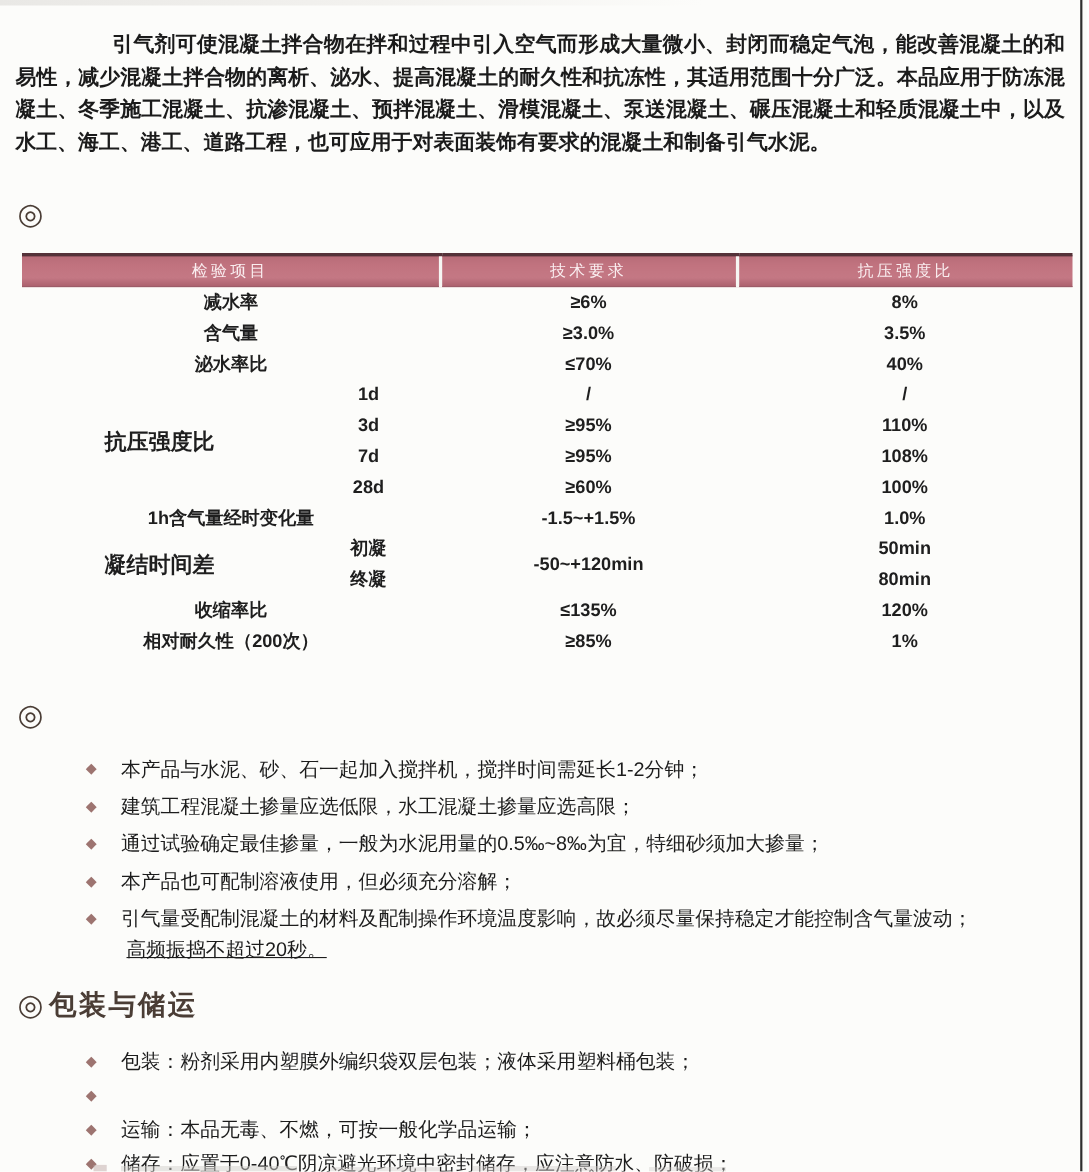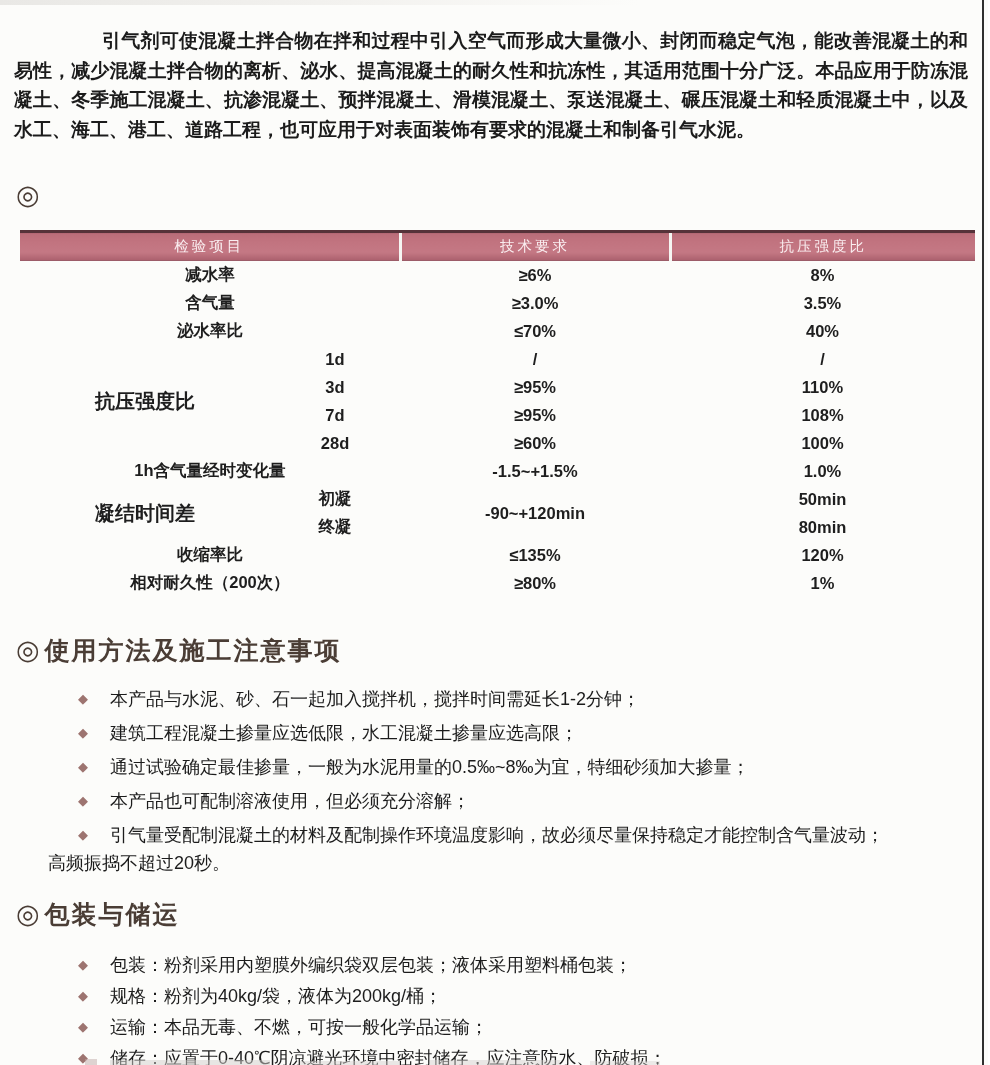--- a/index.html
+++ b/index.html
@@ -82,23 +82,24 @@
     width:32px;flex:0 0 32px;
     font-size:13px;line-height:28px;
     color:#9d7470;
   }
   .bullet .bullet-text{
     font-size:18px;line-height:28px;
     font-weight:500;
     max-width:840px;
   }
   .bullet-continuation{
-    padding-left:48px;
+    padding-left:115px;
     font-size:18px;line-height:28px;
     font-weight:500;
+    text-decoration:underline;
   }
   .usage-list{margin-top:20px;}
   .packaging-list{margin-top:22px;}
   .packaging-list .bullet{margin-bottom:3px;line-height:27px;}
   
   .cutoff-mark{position:absolute;background:#d2cfcc;}
   .cutoff-diamond{position:absolute;background:#c0aaa7;}
 </style>
 </head>
 <body>
@@ -164,43 +165,42 @@
         <td>100%</td>
       </tr>
       <tr>
         <td colspan="2">1h含气量经时变化量</td>
         <td>-1.5~+1.5%</td>
         <td>1.0%</td>
       </tr>
       <tr>
         <td rowspan="2" class="group-label">凝结时间差</td>
         <td>初凝</td>
-        <td rowspan="2">-90~+120min</td>
+        <td rowspan="2">-50~+120min</td>
         <td>50min</td>
       </tr>
       <tr>
         <td>终凝</td>
         <td>80min</td>
       </tr>
       <tr>
         <td colspan="2">收缩率比</td>
         <td>≤135%</td>
         <td>120%</td>
       </tr>
       <tr>
         <td colspan="2">相对耐久性（200次）</td>
-        <td>≥80%</td>
+        <td>≥85%</td>
         <td>1%</td>
       </tr>
     </tbody>
   </table>
 
   <div class="section-heading" style="margin-top:38px;">
     <span class="marker">◎</span>
-    <span class="title">使用方法及施工注意事项</span>
   </div>
 
   <div class="bullet-list usage-list">
     <div class="bullet">
       <span class="diamond">◆</span>
       <span class="bullet-text">本产品与水泥、砂、石一起加入搅拌机，搅拌时间需延长1-2分钟；</span>
     </div>
     <div class="bullet">
       <span class="diamond">◆</span>
       <span class="bullet-text">建筑工程混凝土掺量应选低限，水工混凝土掺量应选高限；</span>
@@ -225,21 +225,20 @@
     <span class="title">包装与储运</span>
   </div>
 
   <div class="bullet-list packaging-list">
     <div class="bullet">
       <span class="diamond">◆</span>
       <span class="bullet-text">包装：粉剂采用内塑膜外编织袋双层包装；液体采用塑料桶包装；</span>
     </div>
     <div class="bullet">
       <span class="diamond">◆</span>
-      <span class="bullet-text">规格：粉剂为40kg/袋，液体为200kg/桶；</span>
     </div>
     <div class="bullet">
       <span class="diamond">◆</span>
       <span class="bullet-text">运输：本品无毒、不燃，可按一般化学品运输；</span>
     </div>
     <div class="bullet">
       <span class="diamond">◆</span>
       <span class="bullet-text">储存：应置于0-40℃阴凉避光环境中密封储存，应注意防水、防破损；</span>
     </div>
   </div>

